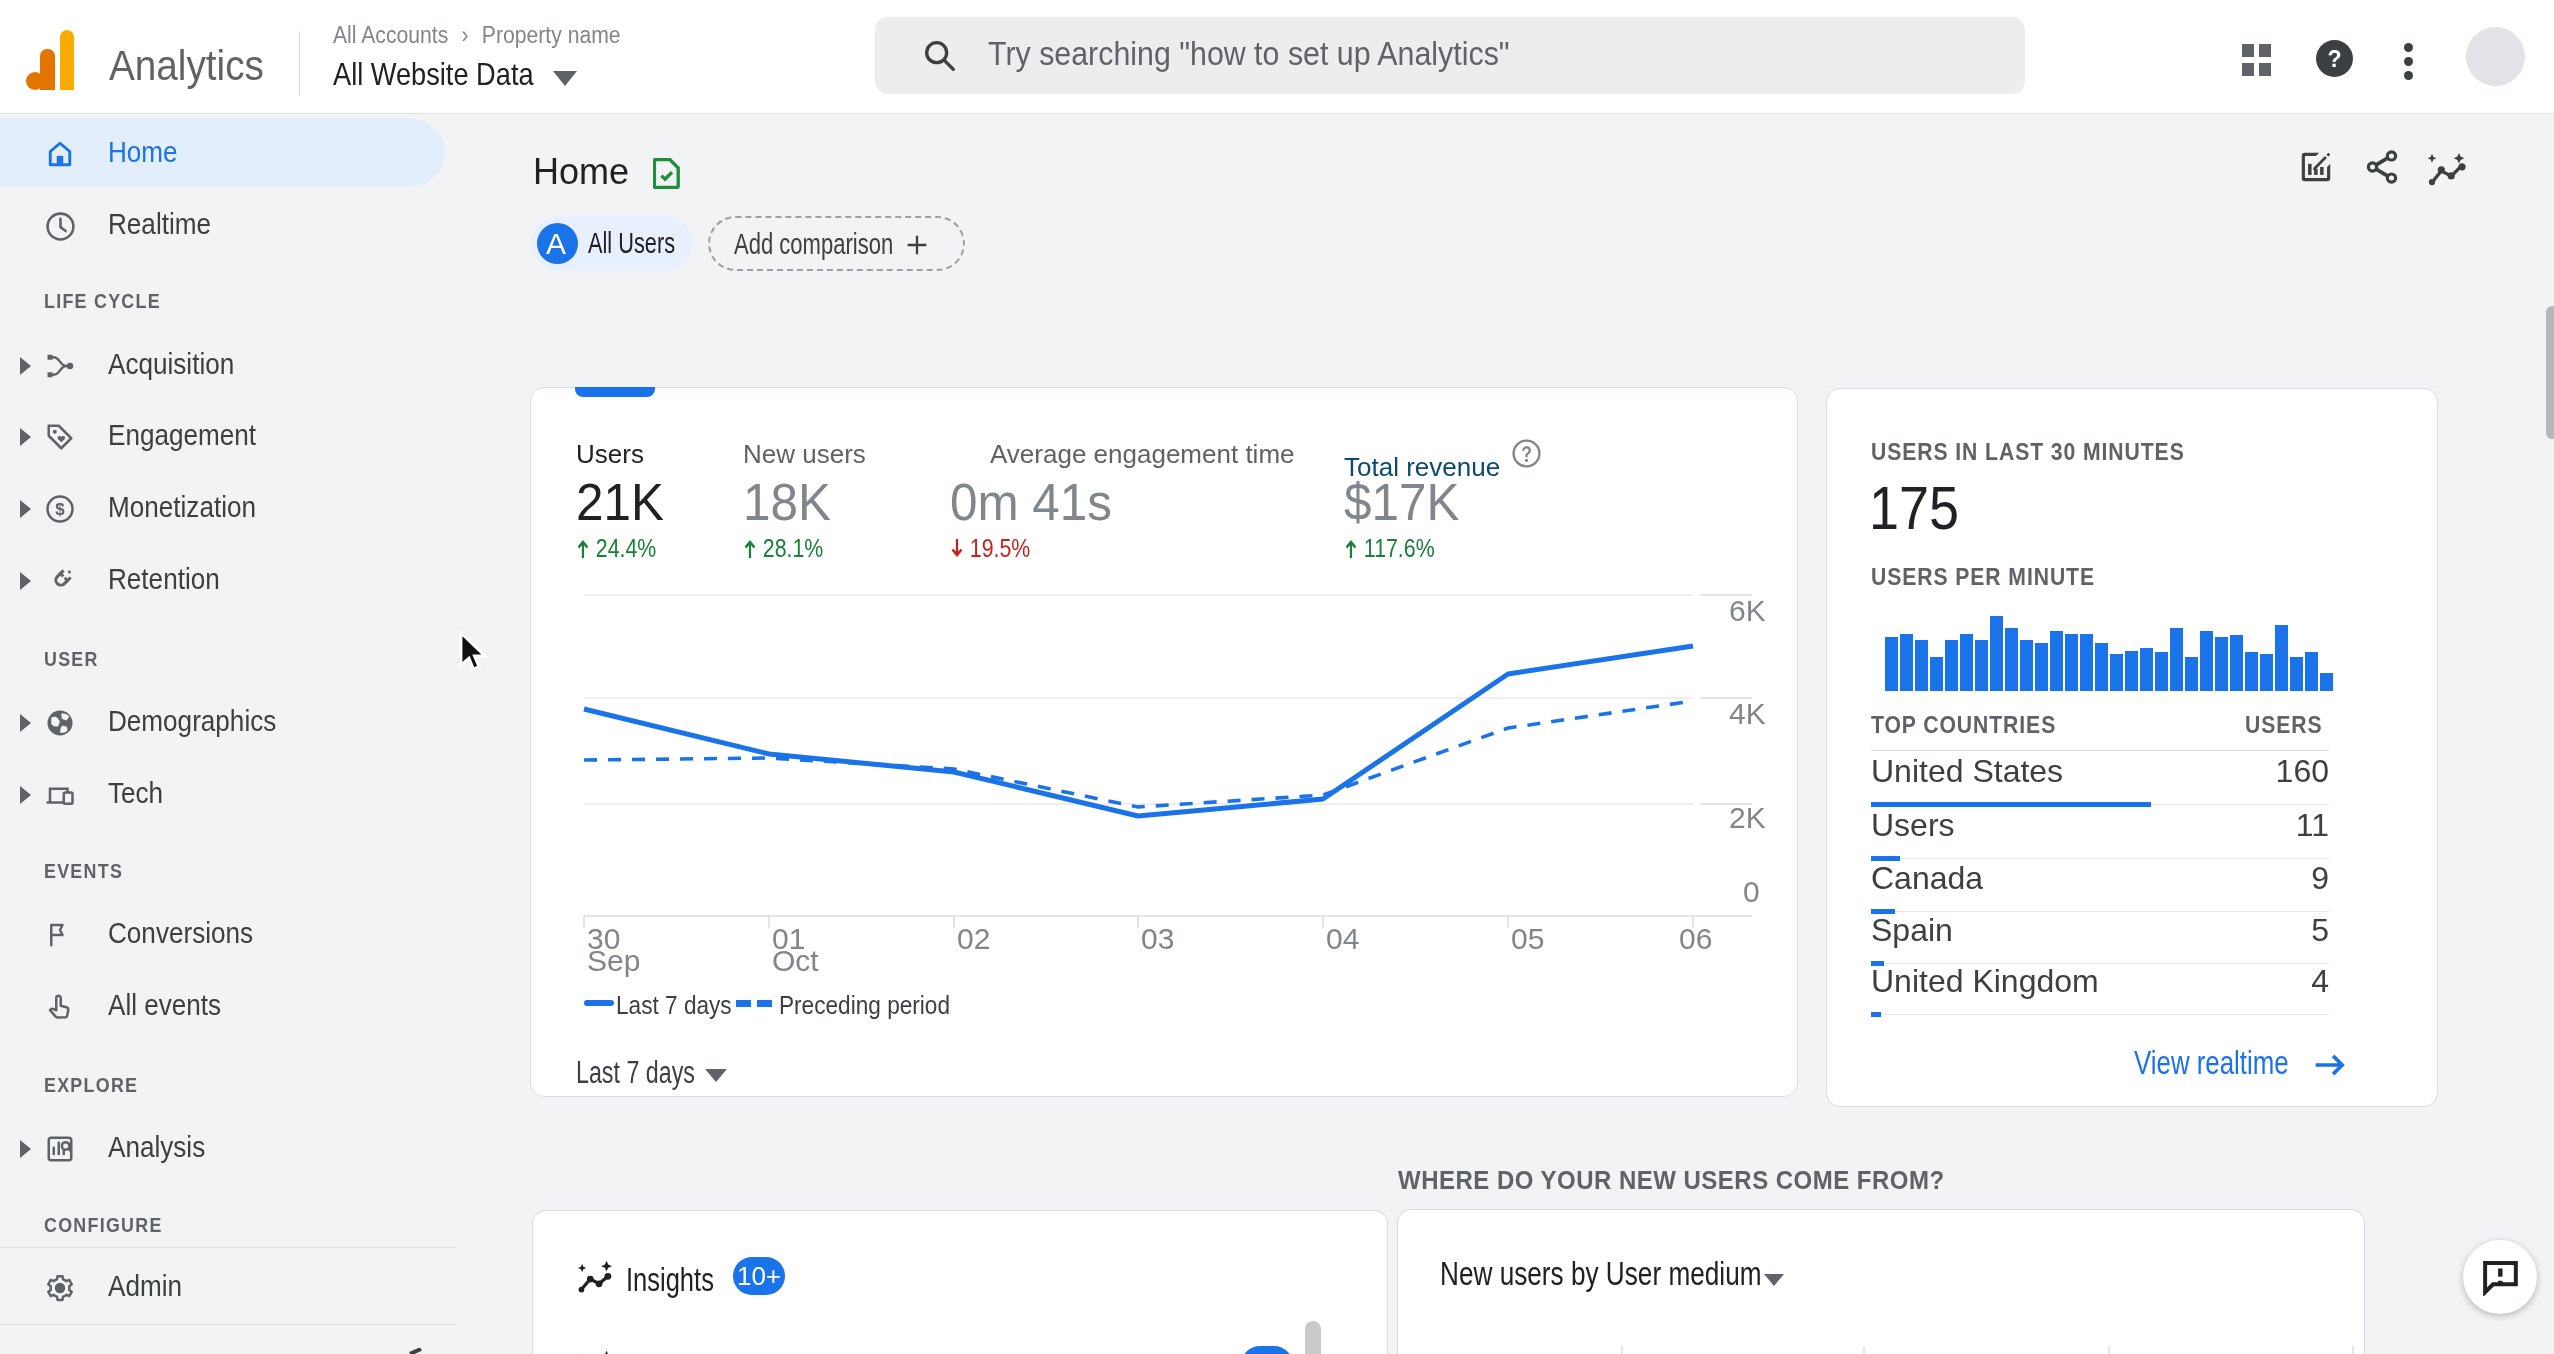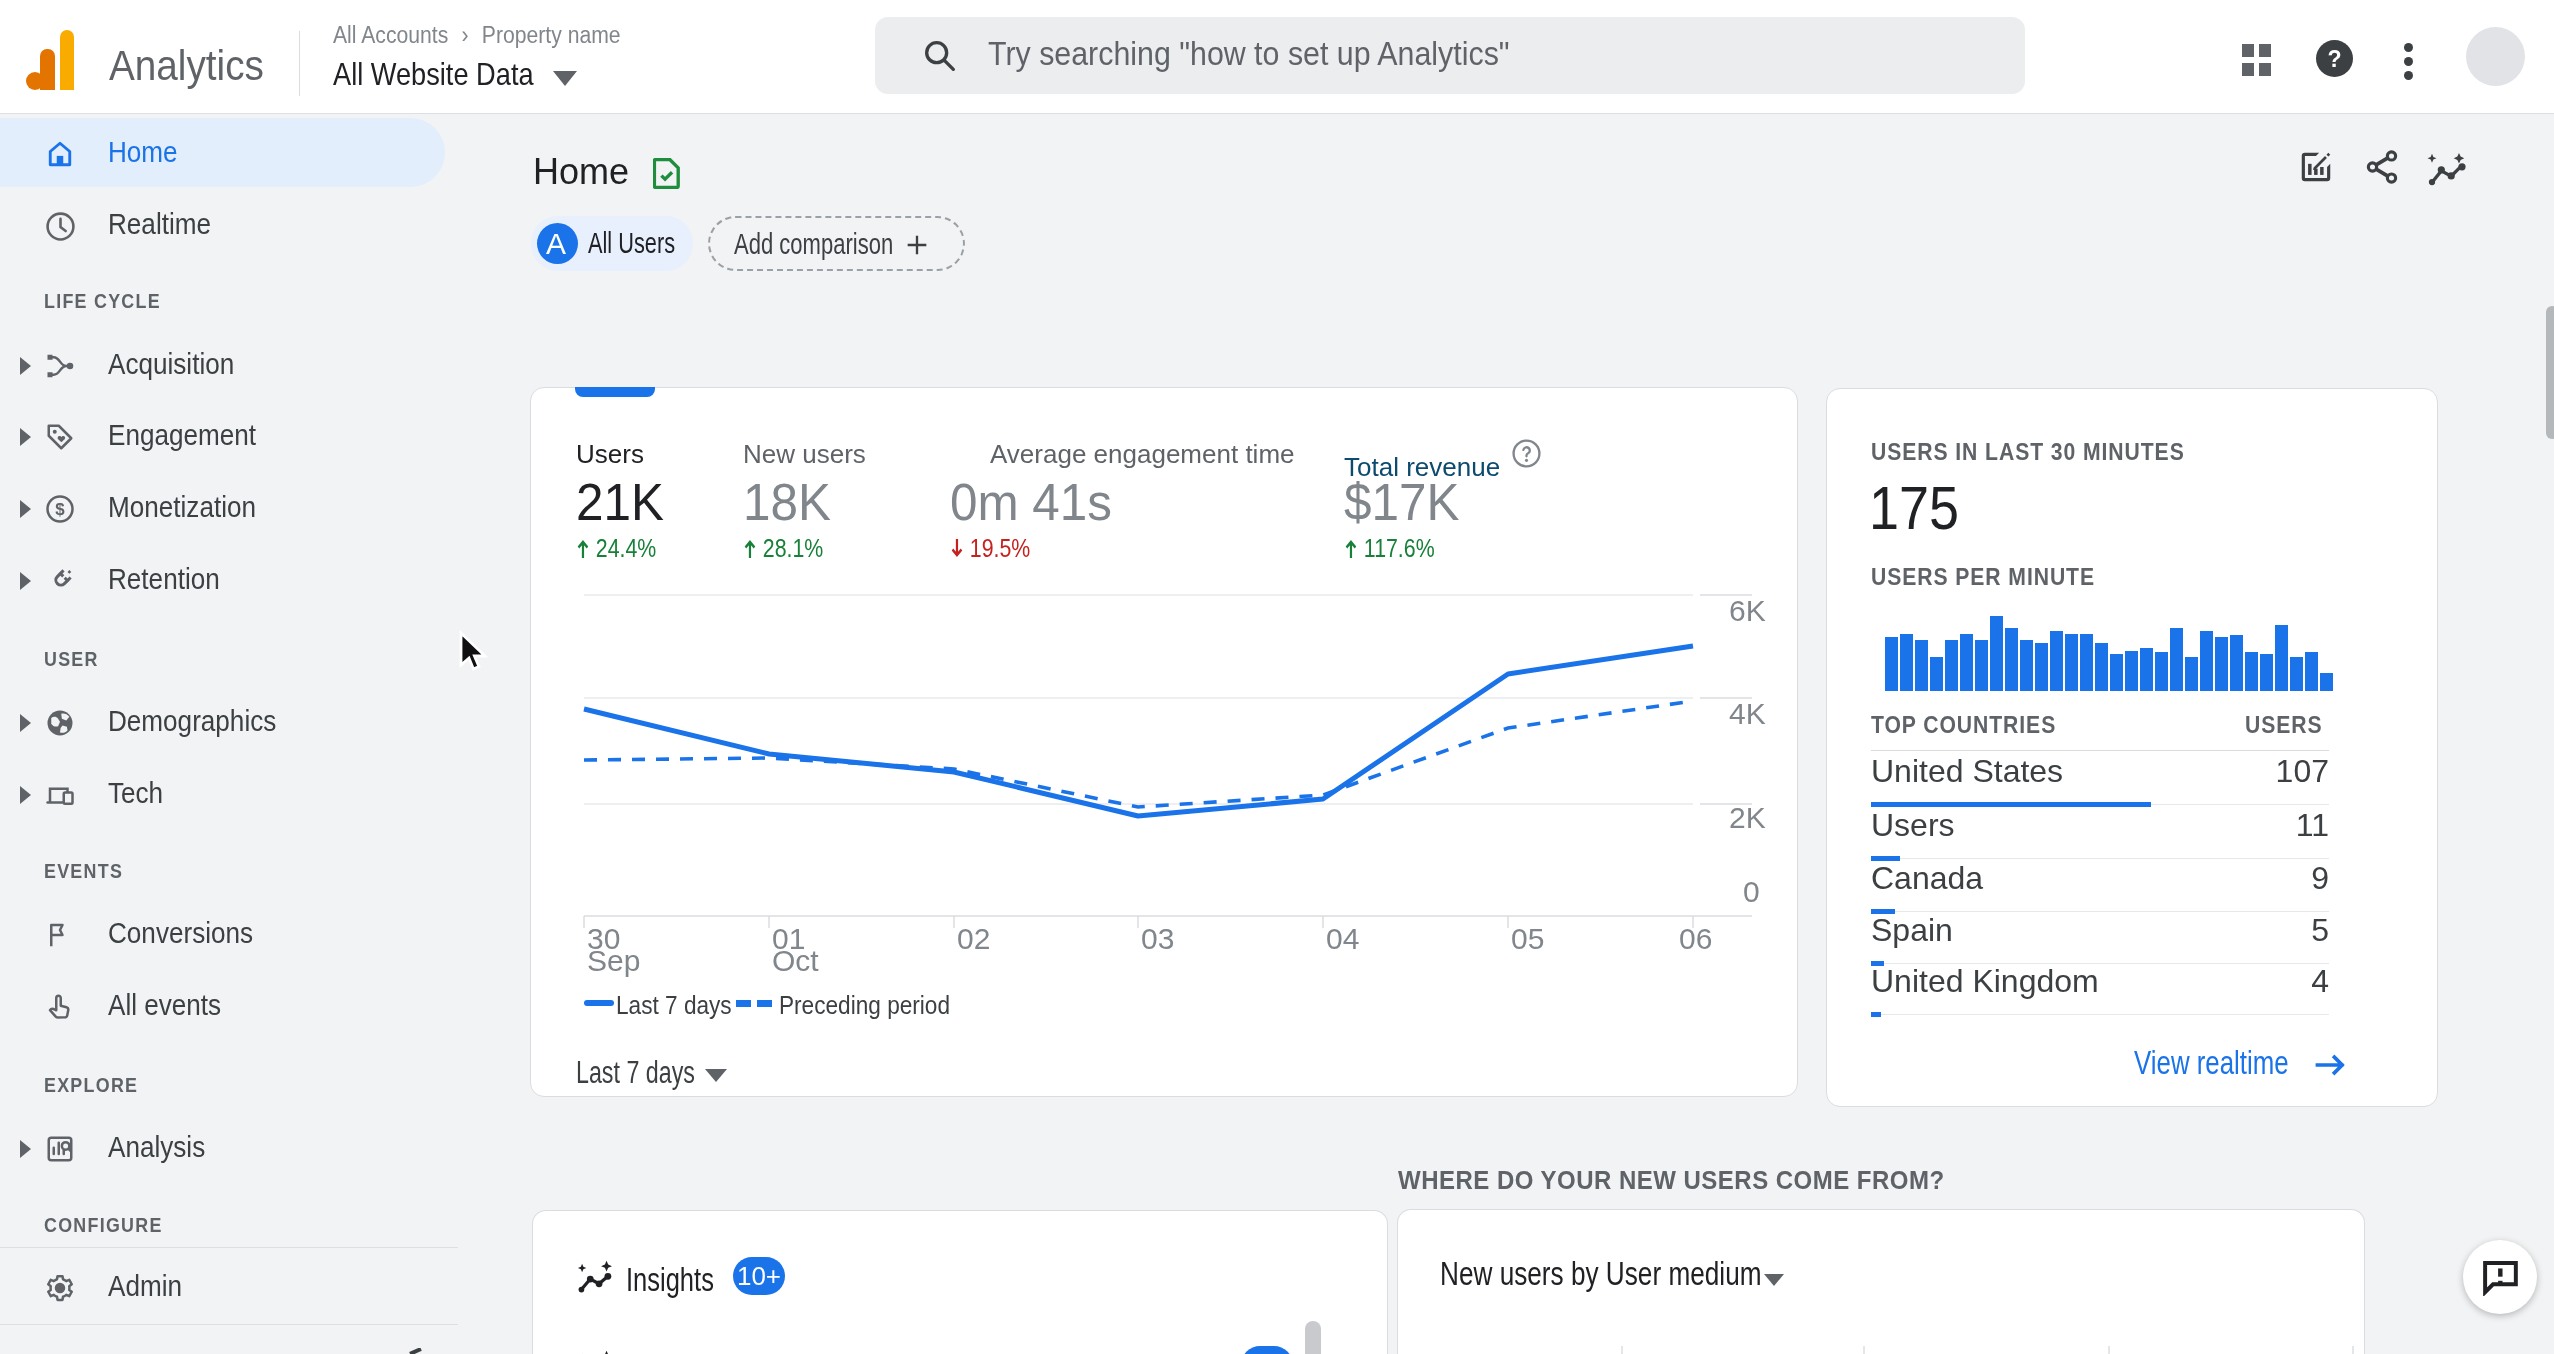--- a/index.html
+++ b/index.html
@@ -347,21 +347,21 @@
         <div class="abs" style="left:448px; top:236px; width:13px; height:66px; background:#1a73e8;"></div>
         <div class="abs" style="left:463px; top:268px; width:13px; height:34px; background:#1a73e8;"></div>
         <div class="abs" style="left:478px; top:263px; width:13px; height:39px; background:#1a73e8;"></div>
         <div class="abs" style="left:493px; top:284px; width:13px; height:18px; background:#1a73e8;"></div>
       </div>
     <div class="schead" style="left:44px; top:323px;">TOP COUNTRIES</div>
     <div class="schead" style="left:418px; top:323px;">USERS</div>
     <div class="abs" style="left:44px; top:361px; width:458px; height:1px; background:#dadce0;"></div>
     <div class="crow" style="top:363px;">
         <span class="cname">United States</span>
-        <span class="cval">107</span>
+        <span class="cval">160</span>
         <i style="width:280px;"></i>
       </div>
     <div class="crow" style="top:417px;">
         <span class="cname">Users</span>
         <span class="cval">11</span>
         <i style="width:29px;"></i>
       </div>
     <div class="crow" style="top:470px;">
         <span class="cname">Canada</span>
         <span class="cval">9</span>

